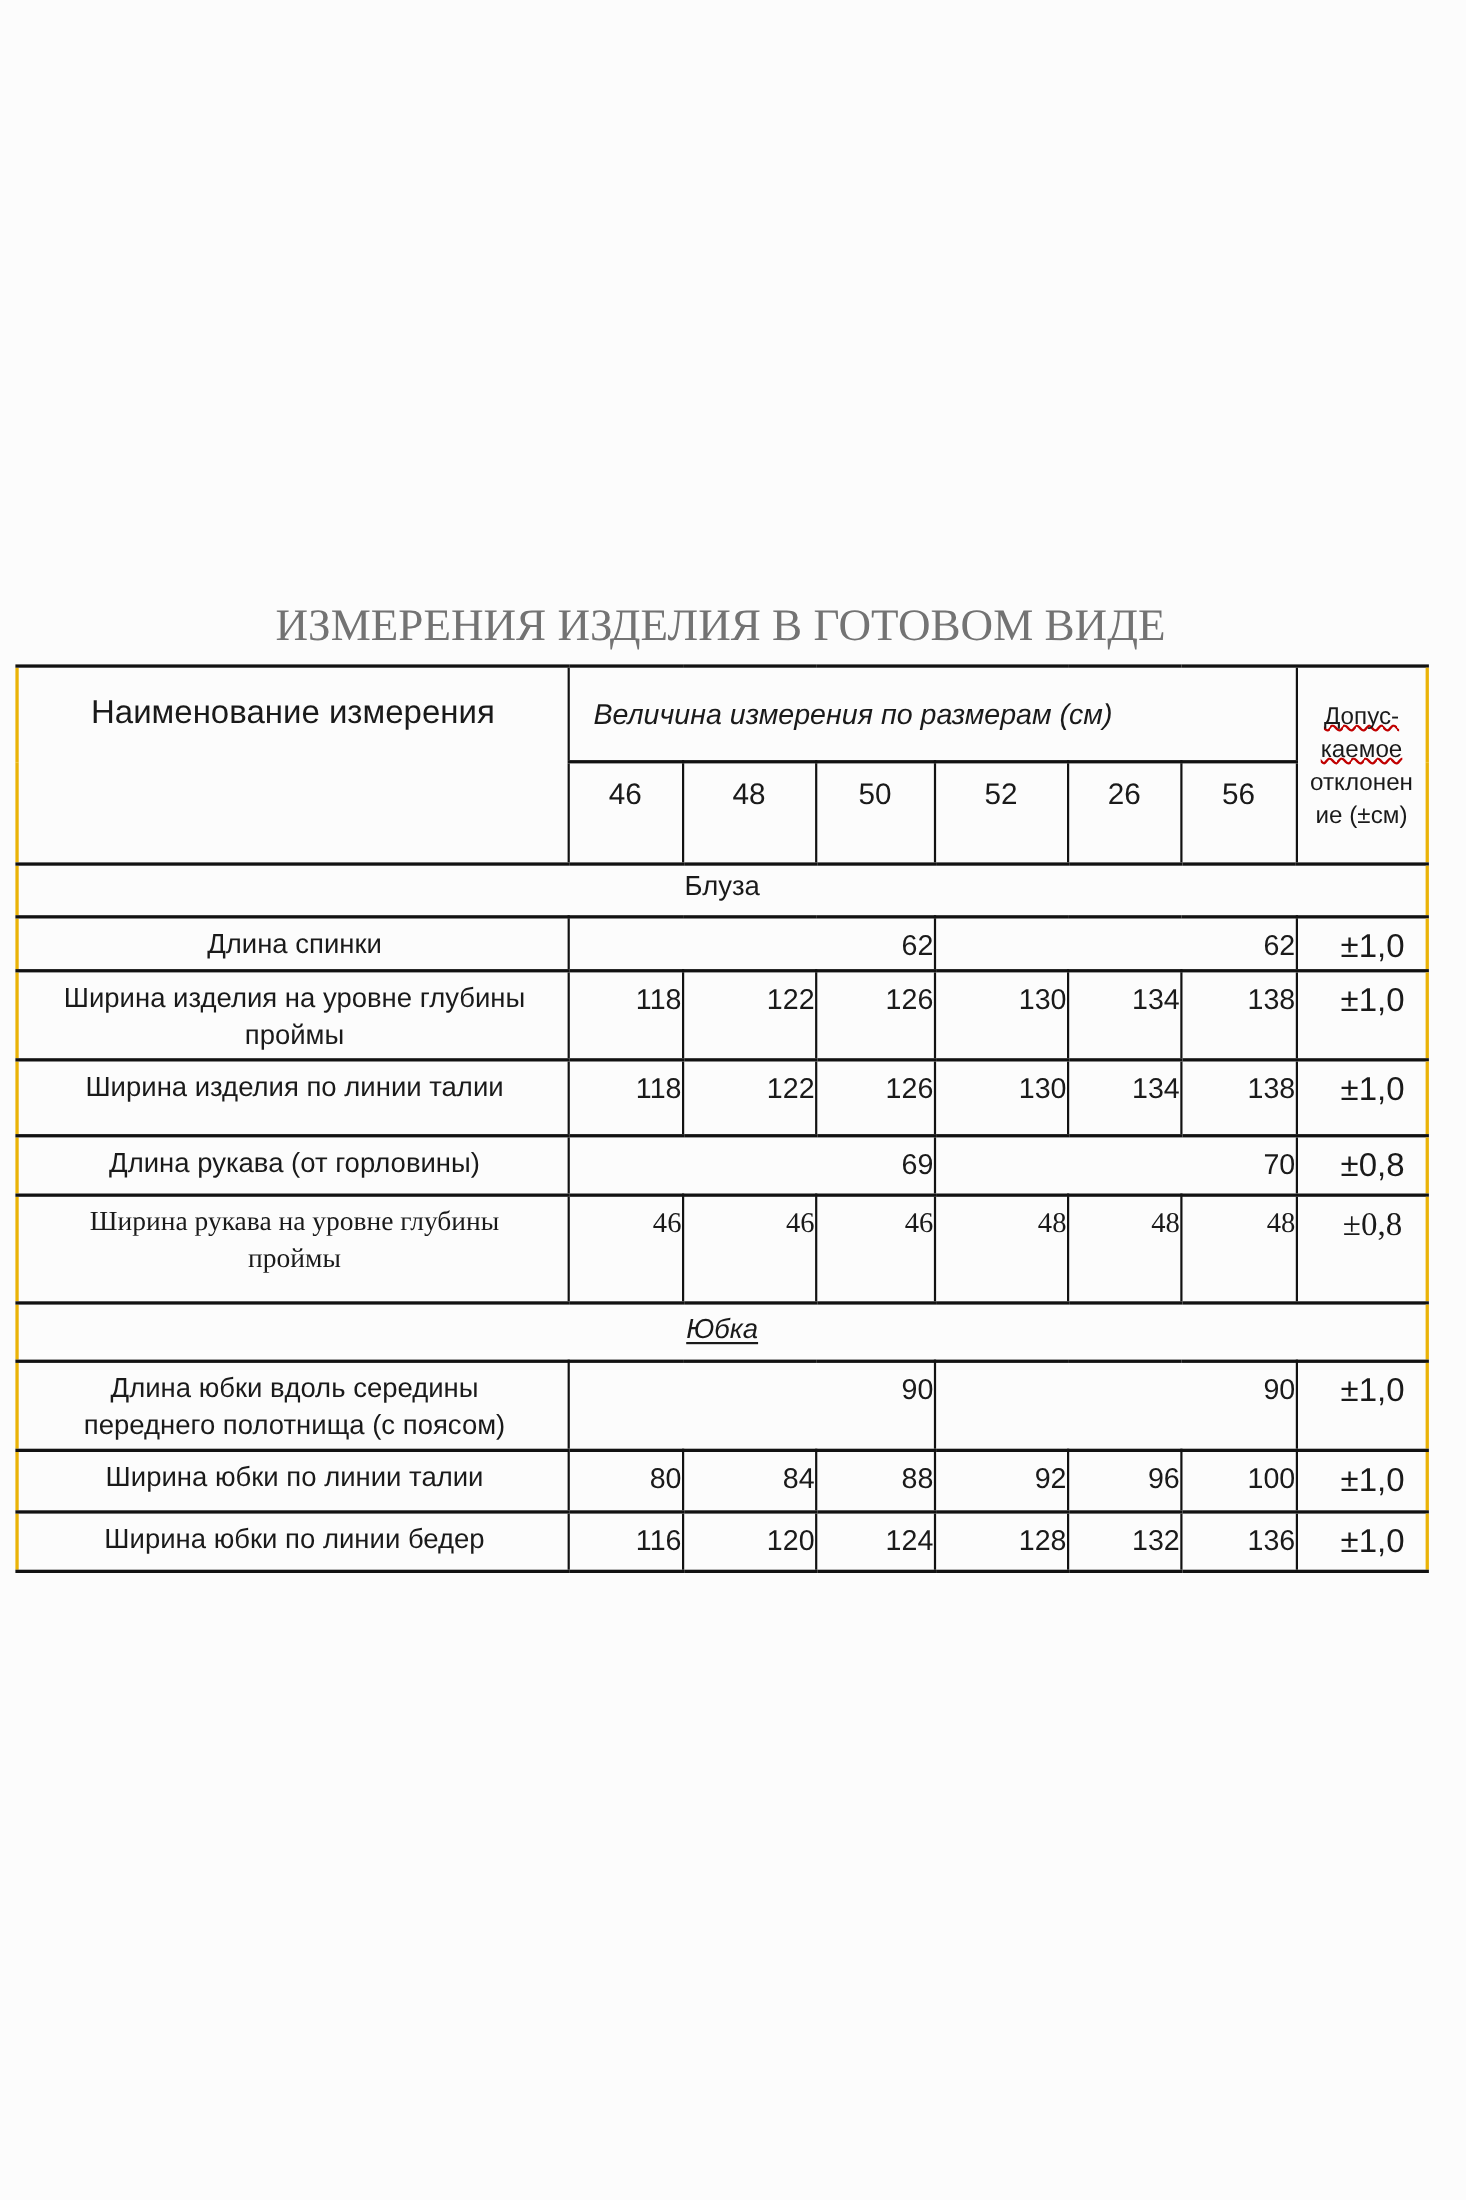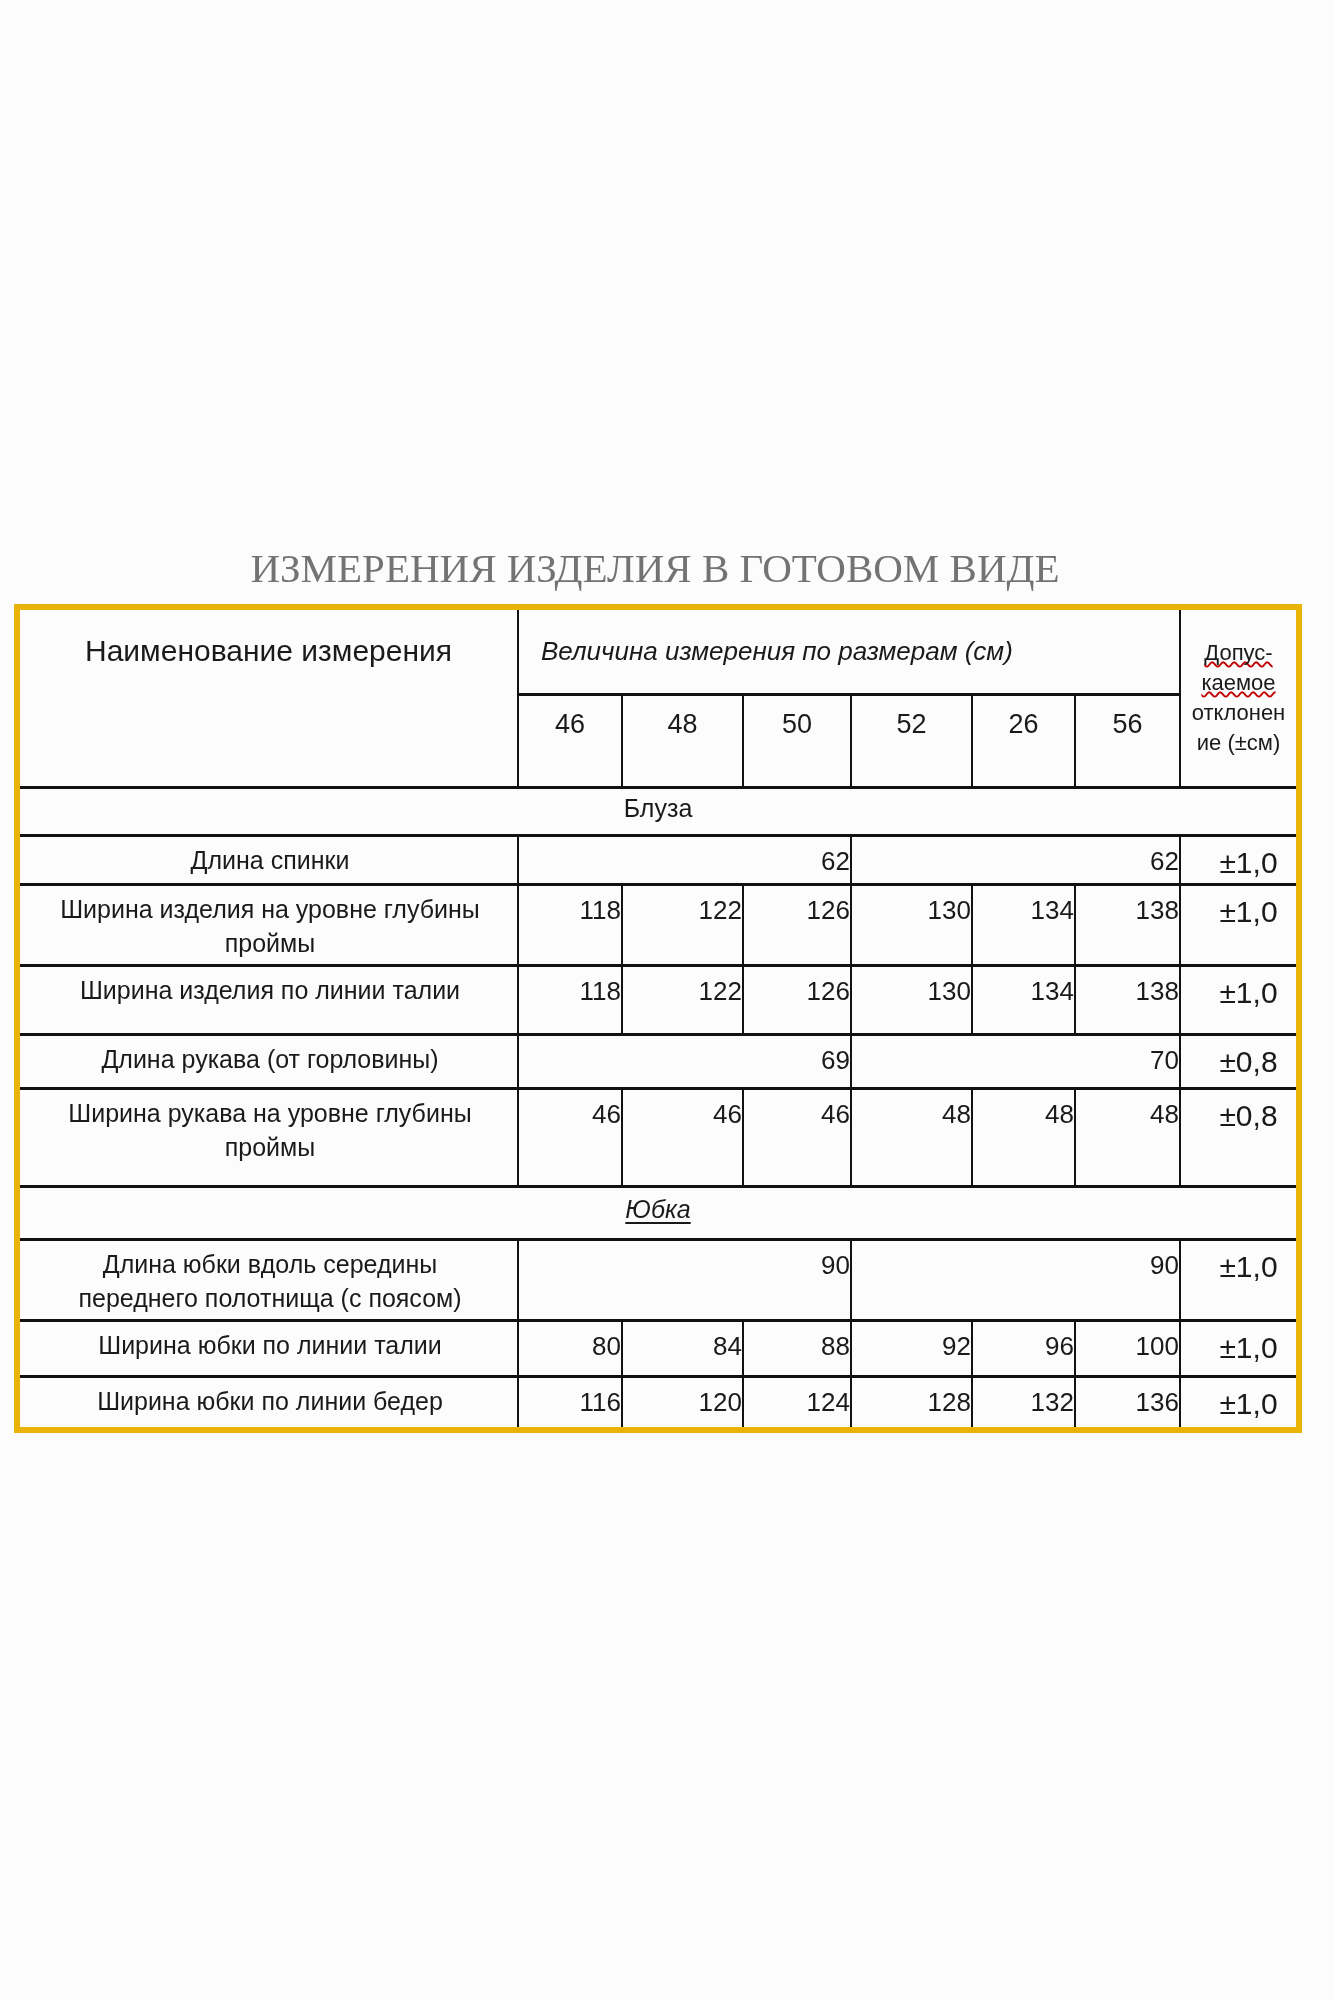--- a/index.html
+++ b/index.html
@@ -22,40 +22,40 @@
     color:#737373;
     letter-spacing:0px;
     white-space:nowrap;
   }
   table.meas {
     position:absolute;
     left:14px; top:604px;
     width:1282px;
     border-collapse:collapse;
     table-layout:fixed;
-    border:6px solid #eab308;
+    border:3px solid #eab308;
     background:transparent;
   }
   table.meas td, table.meas th {
     border-left:2px solid #121212;
     border-right:2px solid #121212;
     border-top:3px solid #121212;
     border-bottom:3px solid #121212;
     font-weight:normal;
     overflow:hidden;
   }
   
   tr.rh-head1 { height:87px; }
   tr.rh-head2 { height:93px; }
   tr.rh-sec1  { height:48px; }
   tr.rh-r1    { height:49px; }
   tr.rh-r2    { height:72px; }
   tr.rh-r3    { height:69px; }
   tr.rh-r4    { height:54px; }
-  tr.rh-r5    { height:98px; }
+  tr.rh-r5    { height:98px;font-family:Liberation Serif, serif; }
   tr.rh-sec2  { height:53px; }
   tr.rh-r6    { height:75px; }
   tr.rh-r7    { height:56px; }
   tr.rh-r8    { height:54px; }
 
   th.name-head {
     font-size:30px;
     text-align:center;
     vertical-align:top;
     padding-top:24px;

